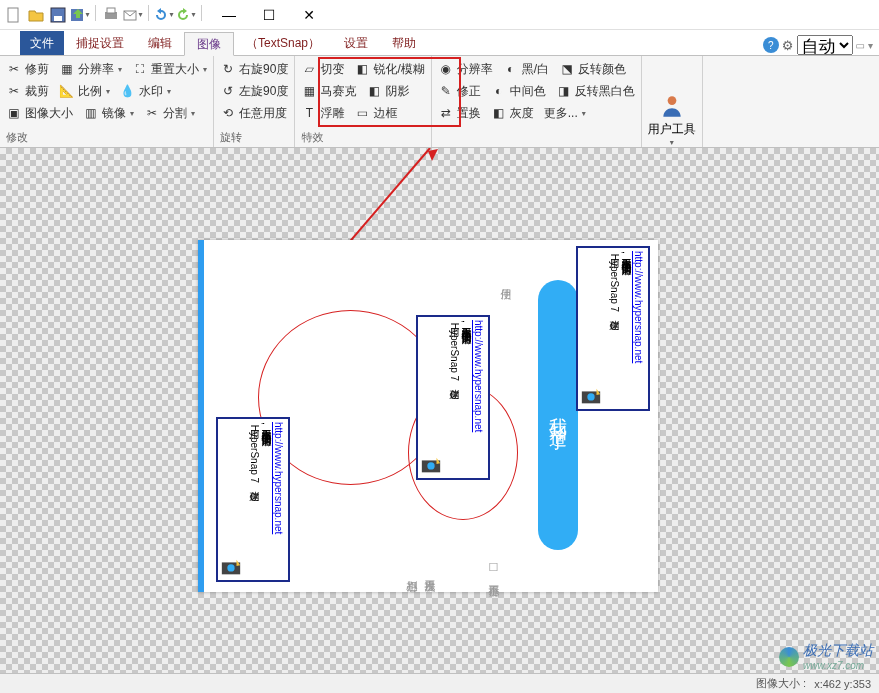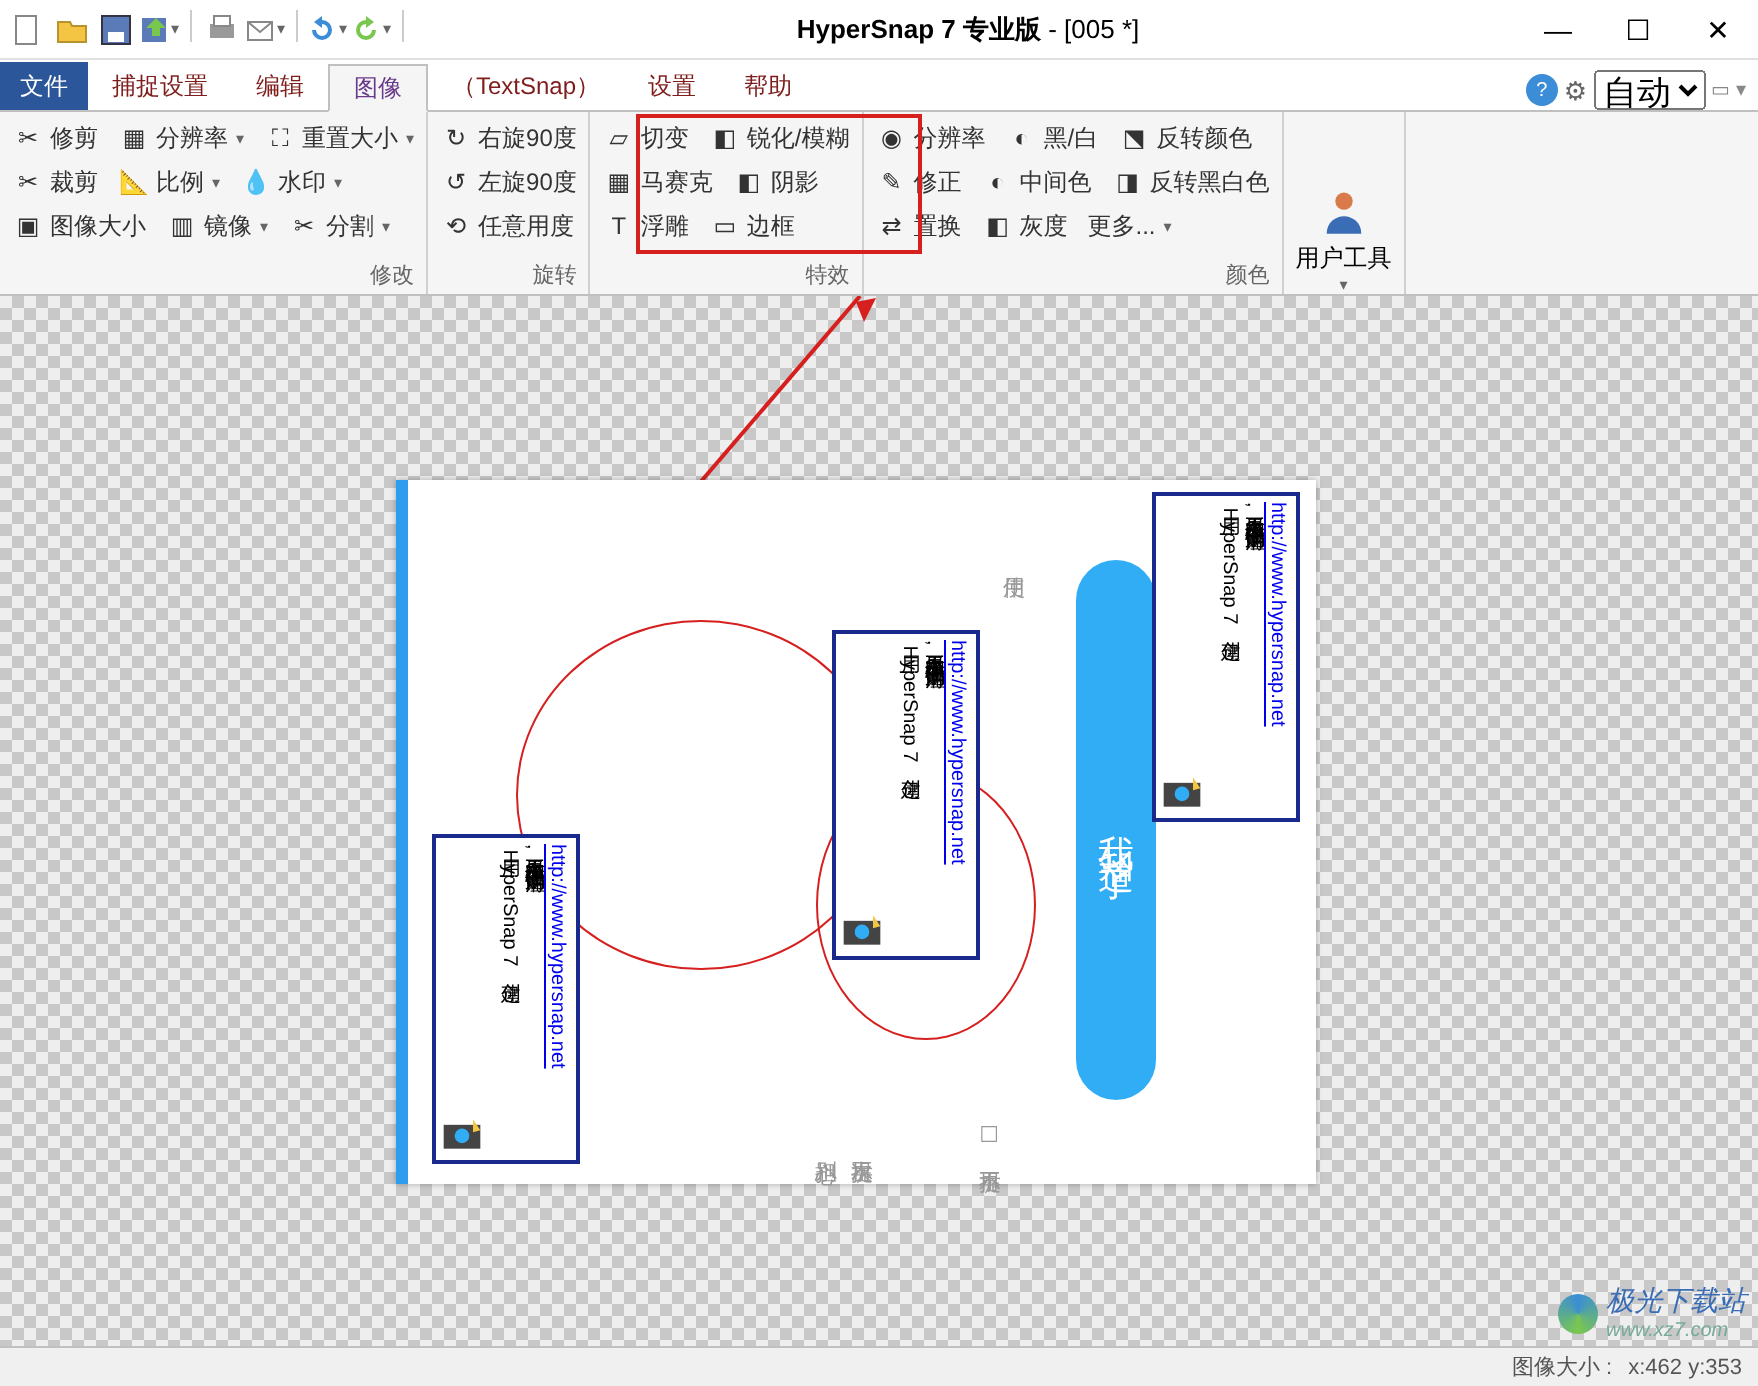--- a/index.html
+++ b/index.html
@@ -5,31 +5,31 @@
 * { box-sizing: border-box; margin: 0; padding: 0; }
 body { font-family: "Microsoft YaHei", sans-serif; font-size: 12px; background: #fff; width: 879px; height: 693px; overflow: hidden; position: relative; }
 .titlebar { height: 30px; display: flex; align-items: center; background: #fff; border-bottom: 1px solid #e0e0e0; }
 .qat { display: flex; gap: 2px; padding: 0 4px; }
 .qat-item { width: 20px; height: 20px; display: flex; align-items: center; justify-content: center; }
 .qat-sep { width: 1px; height: 16px; background: #ccc; margin: 0 3px; }
 .title { flex: 1; text-align: center; font-size: 13px; }
 .title b { font-weight: bold; }
 .win-controls { display: flex; }
 .win-btn { width: 40px; height: 30px; display: flex; align-items: center; justify-content: center; font-size: 14px; }
-.tabs { height: 26px; display: flex; align-items: flex-end; background: #fff; border-bottom: 1px solid #c0c0c0; padding-left: 0; }
+.tabs { height: 26px; display: flex; align-items: flex-end; background: #fff; border-bottom: 1px solid #c0c0c0; padding-left: 20px; }
 .file-tab { background: #2b579a; color: #fff; padding: 4px 10px; height: 24px; display: flex; align-items: center; }
 .tab { padding: 4px 12px; height: 24px; display: flex; align-items: center; color: #7f1d1d; }
 .tab.active { border: 1px solid #c0c0c0; border-bottom: 1px solid #f5f5f5; background: #f5f5f5; color: #6a3a8a; font-weight: 500; margin-bottom: -1px; }
 .tabs-right { margin-left: auto; display: flex; align-items: center; gap: 3px; padding-right: 6px; }
 .tabs-right select { font-size: 17px; height: 20px; }
 .ribbon { display: flex; background: #f5f5f5; border-bottom: 1px solid #c0c0c0; height: 92px; }
 .group { border-right: 1px solid #d0d0d0; padding: 3px 6px 0; display: flex; flex-direction: column; }
 .group-body { flex: 1; display: flex; flex-direction: column; gap: 2px; }
 .group-row { display: flex; gap: 10px; }
-.group-title { text-align: right; font-size: 11px; color: #666; padding: 2px 0; }
+.group-title { text-align: left; font-size: 11px; color: #666; padding: 2px 0; }
 .rbtn { display: flex; align-items: center; gap: 3px; height: 20px; white-space: nowrap; color: #333; }
 .rbtn .ic { width: 16px; height: 16px; display: flex; align-items: center; justify-content: center; }
 .dd::after { content: "▾"; font-size: 8px; margin-left: 1px; color: #666; }
 .group.user { align-items: center; justify-content: flex-end; padding-top: 6px; }
 .user-icon { width: 26px; height: 26px; }
 .bigbtn-label { margin-top: 2px; }
 .highlight-box { border: 2px solid #d62020; position: absolute; pointer-events: none; }
 .canvas-area { position: absolute; top: 148px; left: 0; right: 0; bottom: 20px; background-image: linear-gradient(45deg,#c8c8c8 25%,transparent 25%,transparent 75%,#c8c8c8 75%),linear-gradient(45deg,#c8c8c8 25%,transparent 25%,transparent 75%,#c8c8c8 75%); background-size: 12px 12px; background-position:0 0,6px 6px; background-color:#eee; }
 .paper { position: absolute; left: 198px; top: 92px; width: 460px; height: 352px; background: #fff; box-shadow: 0 0 3px rgba(0,0,0,0.3); }
 .paper-edge { position: absolute; left: 0; top: 0; width: 6px; height: 100%; background: #2e9df0; }
@@ -97,21 +97,20 @@
           <path d="M7 2a5 5 0 1 1-5 5h2a3 3 0 1 0 3-3v2L3 3l4-3z" fill="#3a8dd6"></path>
         </svg>
       </div>
     <div class="qat-item dd">
         <svg width="14" height="14">
           <path d="M7 2a5 5 0 1 0 5 5h-2a3 3 0 1 1-3-3v2l4-3-4-3z" fill="#7ac74f"></path>
         </svg>
       </div>
     <div class="qat-sep"></div>
   </div>
-  <div class="title"><b>HyperSnap 7 专业版</b> - <span>[005 *]</span></div>
   <div class="win-controls">
     <div class="win-btn">—</div>
     <div class="win-btn">☐</div>
     <div class="win-btn">✕</div>
   </div>
 </div>
 
 <div class="tabs">
   <div class="file-tab">文件</div>
   <div class="tab">捕捉设置</div>
@@ -269,21 +268,20 @@
           </div>
         <div class="rbtn">
             <span class="ic">◧</span>
             <span>灰度</span>
           </div>
         <div class="rbtn dd">
             <span>更多...</span>
           </div>
       </div>
     </div>
-    <div class="group-title">颜色</div>
   </div>
 
   <div class="group user">
     <svg class="user-icon" viewBox="0 0 24 24">
         <circle cx="12" cy="7" r="4" fill="#d97a4a"></circle>
         <path d="M4 22c0-5 4-8 8-8s8 3 8 8z" fill="#3a6db5"></path>
       </svg>
     <div class="bigbtn-label">用户工具</div>
     <div style="font-size:8px;color:#666">▾</div>
   </div>

